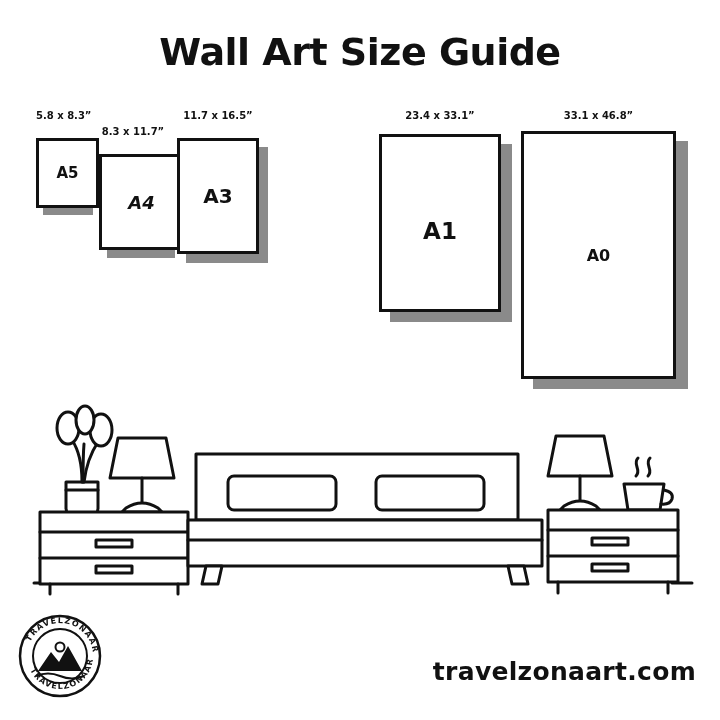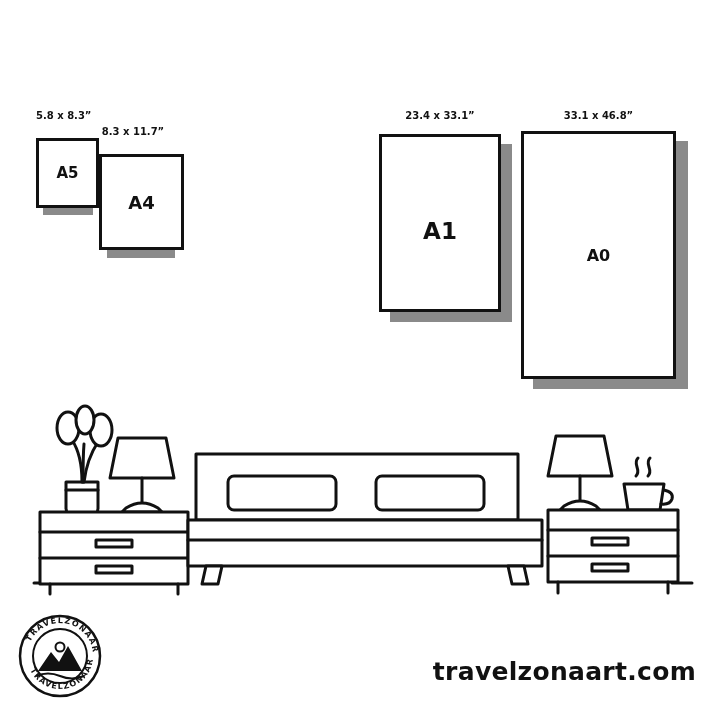--- a/index.html
+++ b/index.html
@@ -98,39 +98,47 @@
     font-weight: 700;
     letter-spacing: 0.3px;
     color: #111111;
   }
 </style>
 </head>
 <body>
 
 <div id="page">
 
+  <div class="title">Wall Art Size Guide</div>
 
   <div class="frames">
 
     <div class="frame-wrap" style="left:36px; top:0px; width:50px; height:110px;">
       <div class="frame-label" style="top:0px;">5.8 x 8.3”</div>
       <div class="frame-shadow" style="left:7px; top:35px; width:50px; height:70px;"></div>
       <div class="frame-box" style="left:0px; top:28px; width:63px; height:70px;">
         <span class="frame-name" style="font-size:15px;">A5</span>
       </div>
     </div>
 
     <div class="frame-wrap" style="left:99px; top:0px; width:68px; height:140px;margin-top:16px;">
       <div class="frame-label" style="top:0px;">8.3 x 11.7”</div>
       <div class="frame-shadow" style="left:8px; top:36px; width:68px; height:96px;"></div>
-      <div class="frame-box" style="left:0px; top:28px; width:85px; height:96px;">
+      <div class="frame-box" style="left:0px; top:28px; width:85px; height:96px;font-style:italic;">
         <span class="frame-name" style="font-size:18px;">A4</span>
       </div>
     </div>
 
+    <div class="frame-wrap" style="left:177px; top:0px; width:82px; height:160px;">
+      <div class="frame-label" style="top:0px;">11.7 x 16.5”</div>
+      <div class="frame-shadow" style="left:9px; top:37px; width:82px; height:116px;"></div>
+      <div class="frame-box" style="left:0px; top:28px; width:82px; height:116px;">
+        <span class="frame-name" style="font-size:20px;">A3</span>
+      </div>
+    </div>
 
 
     <div class="frame-wrap" style="left:379px; top:0px; width:122px; height:230px;">
       <div class="frame-label" style="top:0px;text-align:center;">23.4 x 33.1”</div>
       <div class="frame-shadow" style="left:11px; top:34px; width:122px; height:178px;"></div>
       <div class="frame-box" style="left:0px; top:24px; width:122px; height:178px;">
         <span class="frame-name" style="font-size:23px;margin-top:16px;">A1</span>
       </div>
     </div>
 

